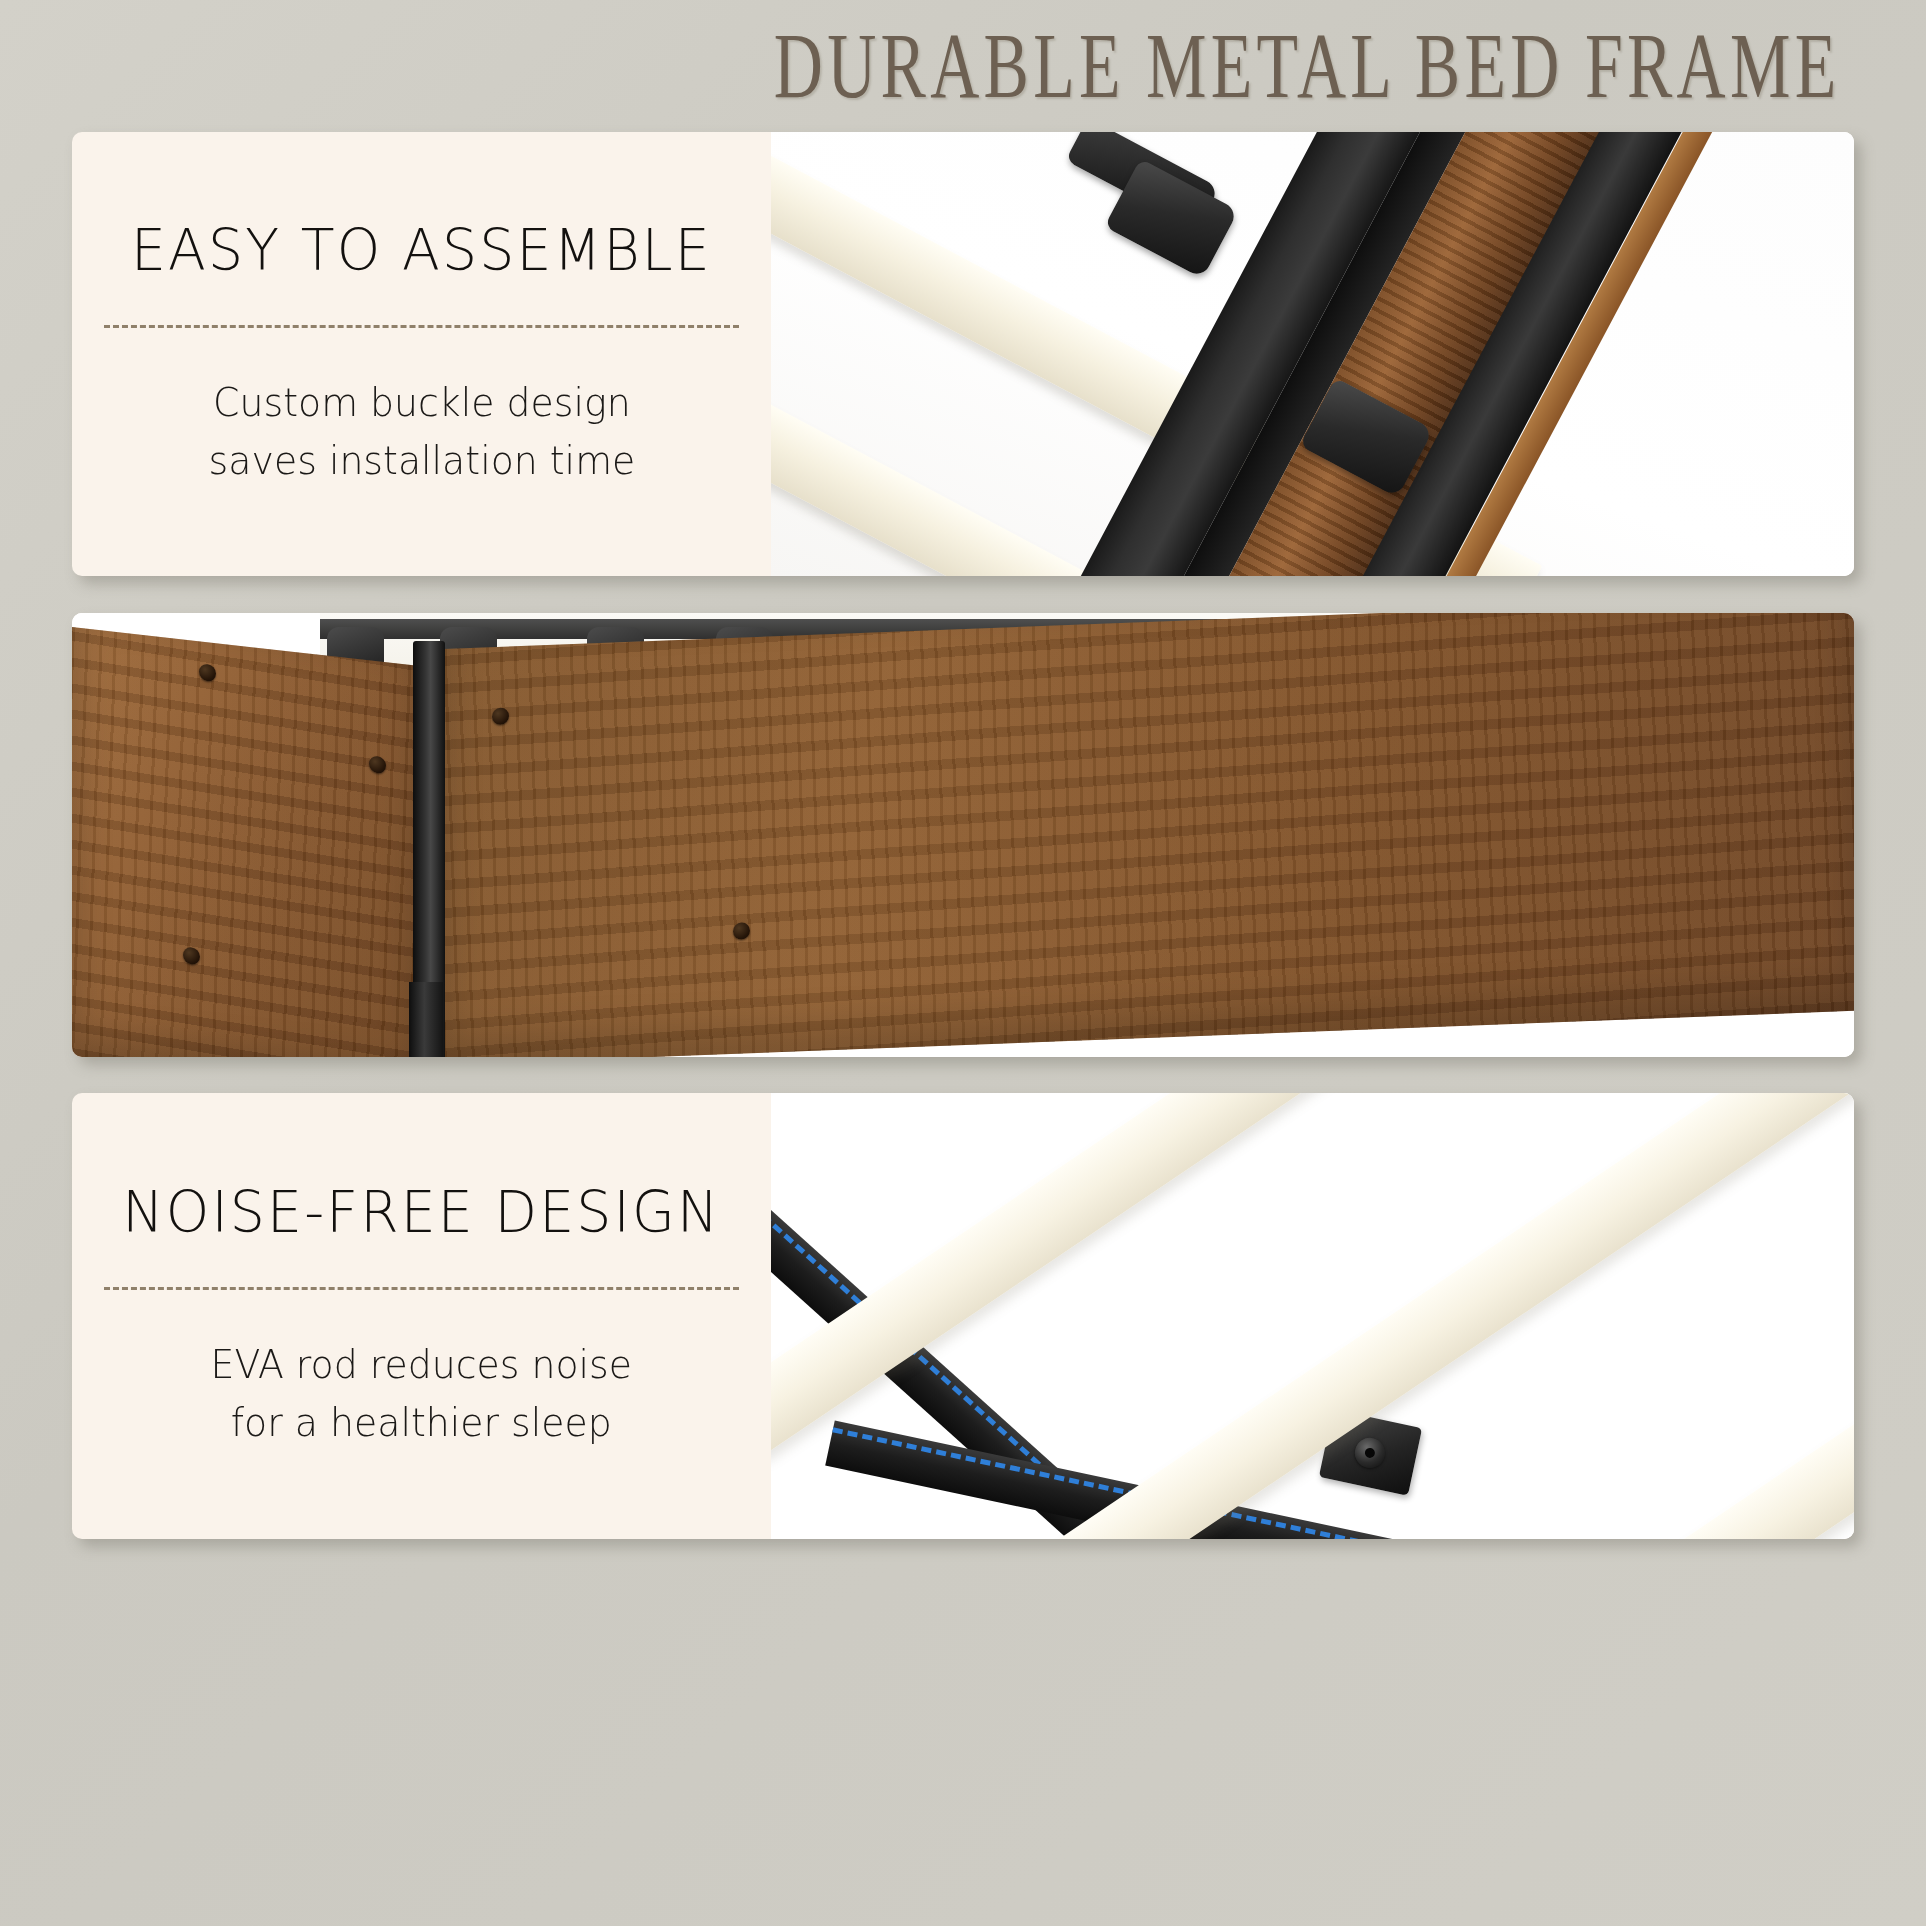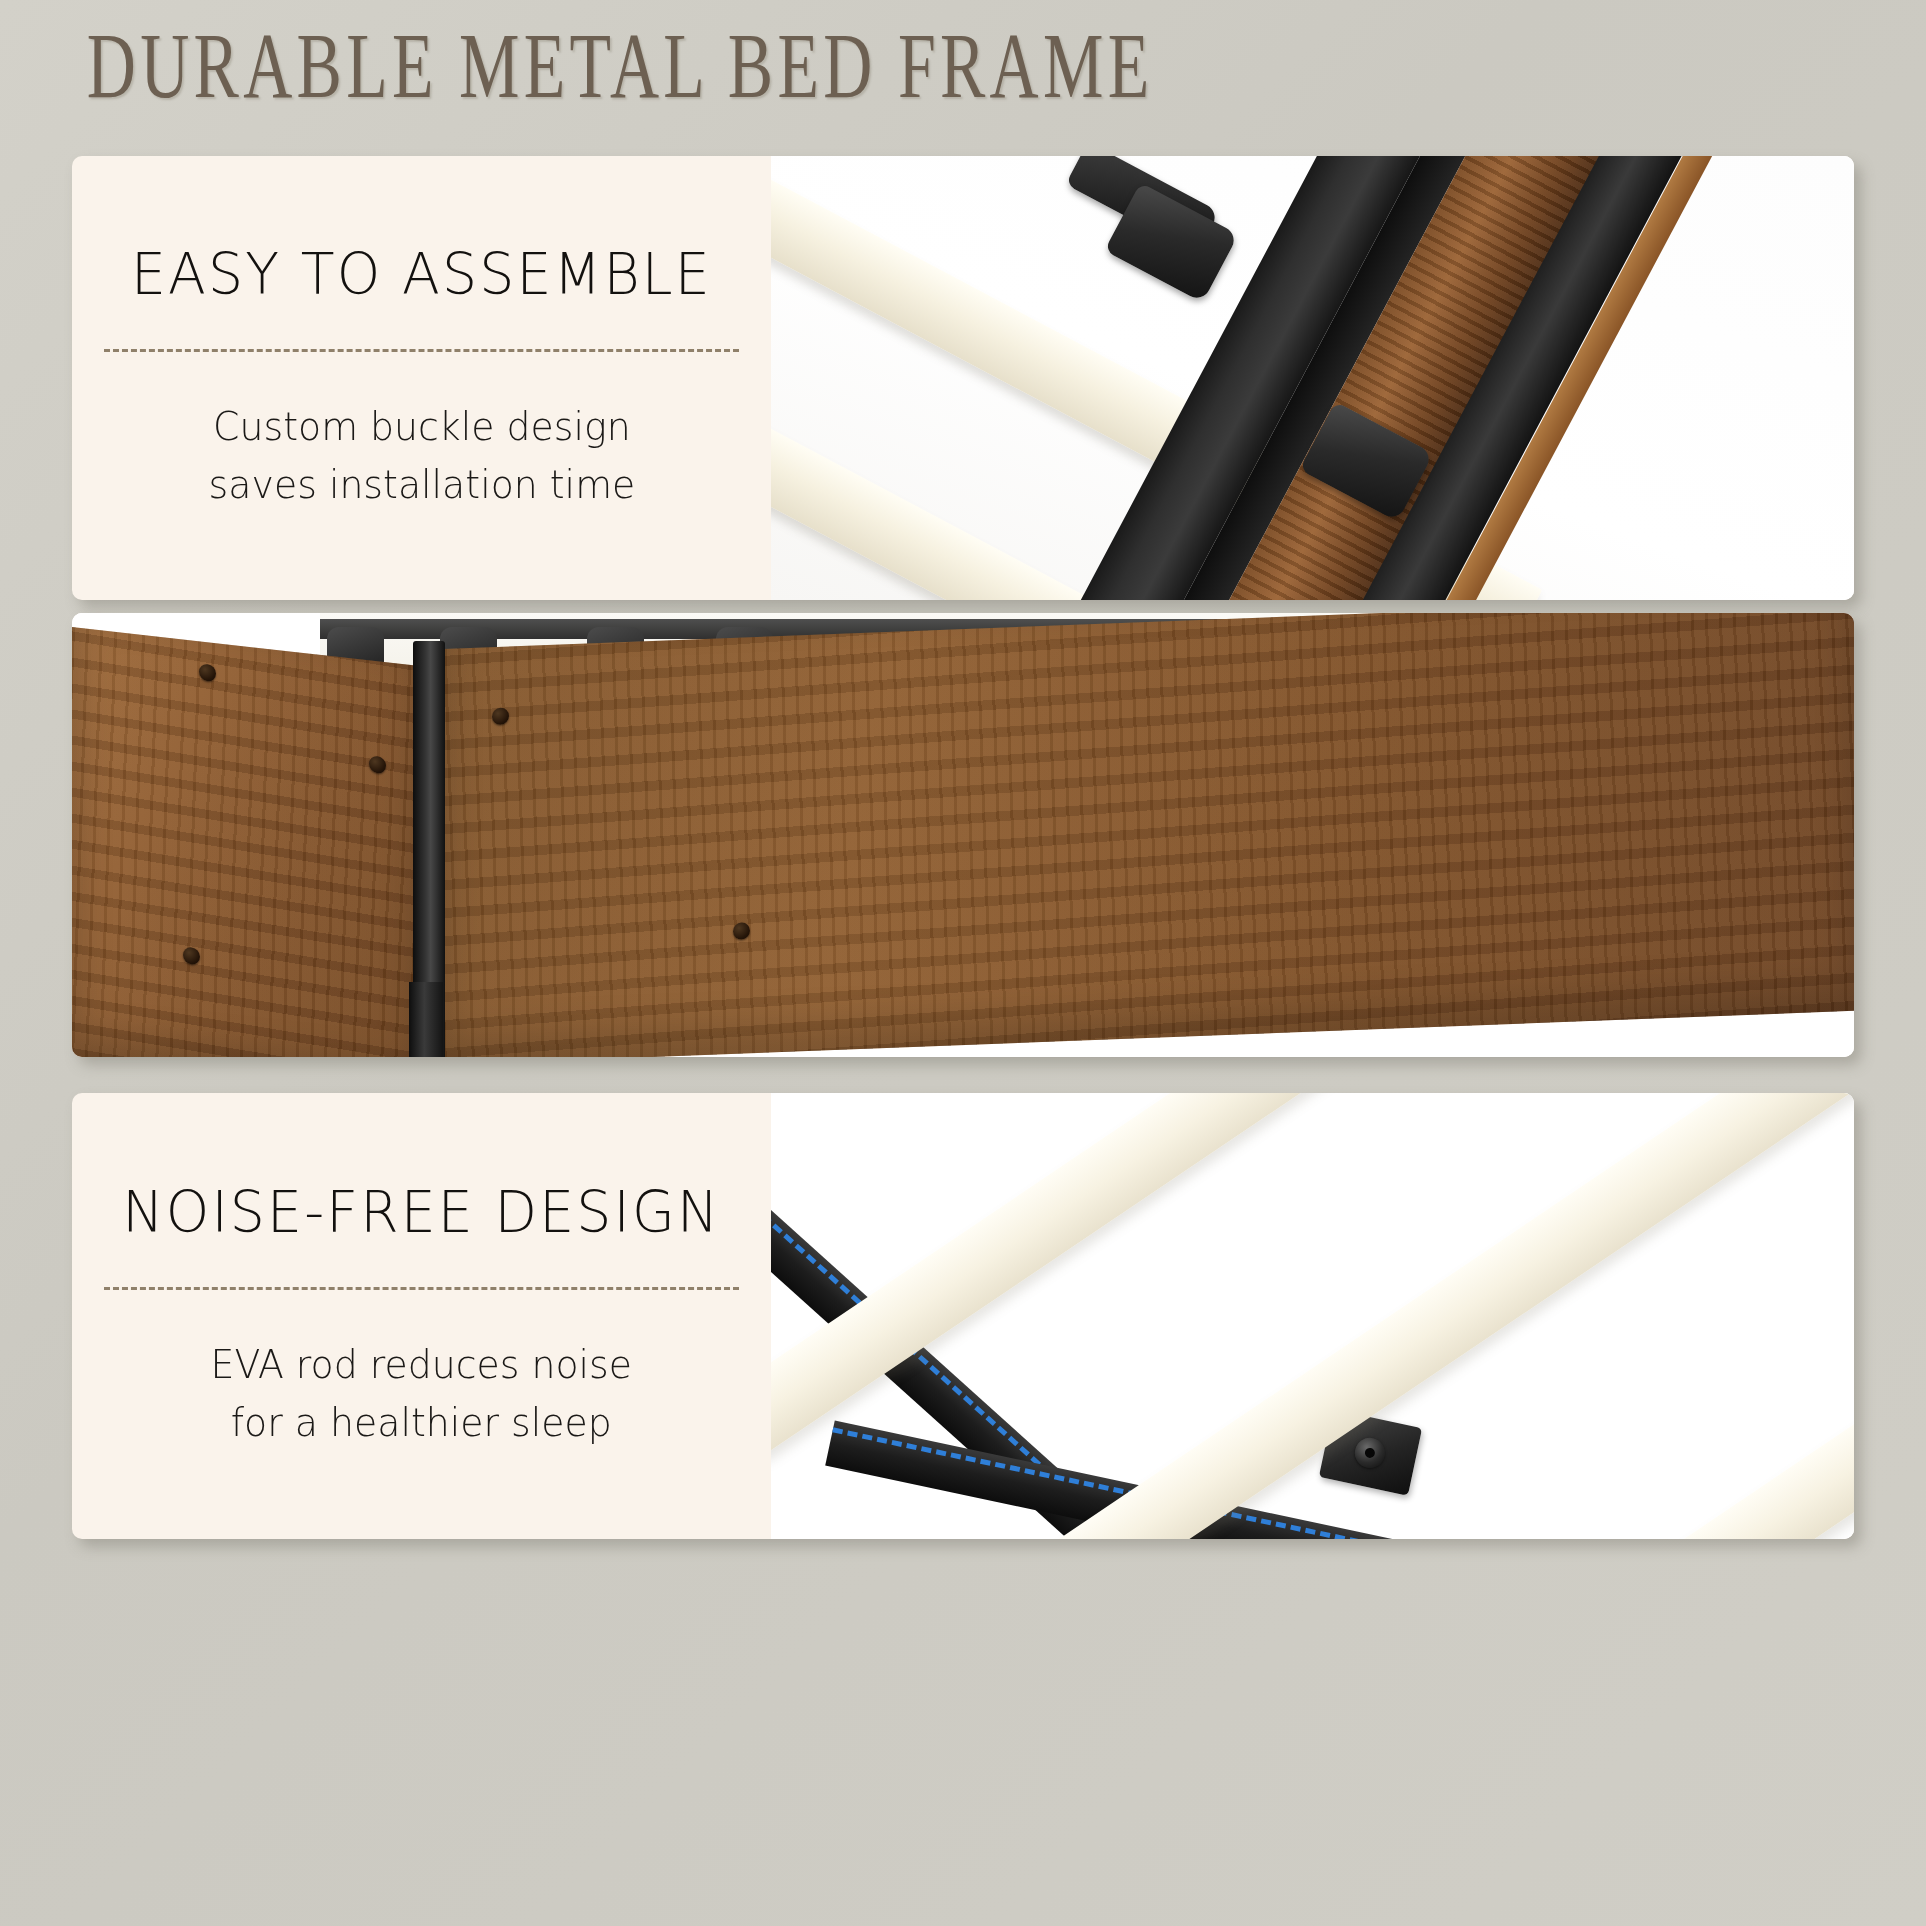--- a/index.html
+++ b/index.html
@@ -22,21 +22,21 @@
   }
 
   
   .title-bar {
     position: absolute;
     left: 0; top: 0;
     width: 1927px;
     height: 131px;
     display: flex;
     align-items: center;
-    justify-content: flex-start;
+    justify-content: flex-end;
   }
   .title-text {
     font-family: "Liberation Serif", "DejaVu Serif", serif;
     font-size: 79px;
     letter-spacing: 5px;
     color: #6d6052;
     font-weight: 400;
     transform: scaleX(0.86) scaleY(1.18);
     transform-origin: center center;
     white-space: nowrap;
@@ -47,21 +47,21 @@
   .card {
     position: absolute;
     left: 72px;
     width: 1782px;
     background: #faf3eb;
     border-radius: 10px;
     box-shadow: 7px 8px 14px rgba(110,108,98,0.36);
     overflow: hidden;
     display: flex;
   }
-  #card-1 { top: 156px;  height: 444px; }
+  #card-1 { top: 132px;  height: 444px; }
   #card-2 { top: 613px;  height: 444px; }
   #card-3 { top: 1094px; height: 444px; justify-content: center; }
   #card-3 { top: 1093px; height: 449px; }
 
   
   #card-3 { top: 1093px; height: 446px; }
 
   .half {
     position: relative;
     height: 100%;

